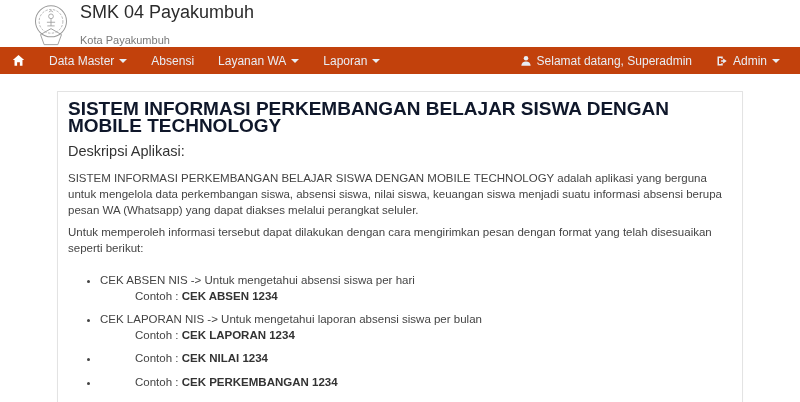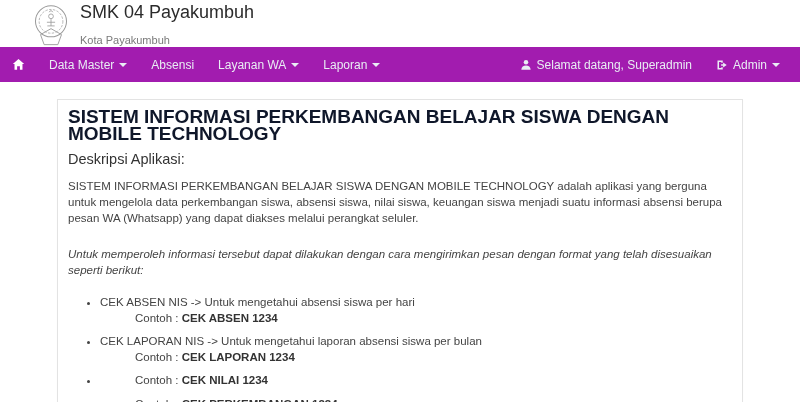--- a/index.html
+++ b/index.html
@@ -30,22 +30,22 @@
     font-weight: 400;
   }
   .brand-text .brand-subtitle {
     font-size: 11px;
     color: #7a7a7a;
     margin-top: 12px;
   }
 
   
   .navbar {
-    height: 35px;
-    background: #a21caf;
+    height: 27px;
+    background: #c2410c;
     display: flex;
     align-items: stretch;
     flex: 0 0 auto;
     font-size: 12px;
   }
   .nav-left, .nav-right { display: flex; align-items: stretch; }
   .nav-right { margin-left: auto; margin-right: 8px; }
   .nav-item {
     display: flex;
     align-items: center;
@@ -78,21 +78,21 @@
     width: 686px;
     margin: 0 auto 0 57px;
     border: 1px solid #e3e3e3;
     background: #ffffff;
     padding: 8px 12px 14px 10px;
     box-shadow: 0 1px 1px rgba(0,0,0,0.04);
   }
   .content-title { font-size: 19px; font-weight: 700; color: #0f172a; line-height: 17px; }
   .content-subtitle { font-size: 14.5px; font-weight: 400; color: #333; margin-top: 9px; }
   .content-p { font-size: 11.5px; line-height: 16px; color: #444; margin-top: 11px; }
-  .content-p.second { margin-top: 20px; font-style: italic; }
+  .content-p.second { margin-top: 6px; }
   .command-list { margin-top: 18px; padding-left: 32px; list-style: disc; }
   .command-list li { font-size: 11.5px; line-height: 13.5px; color: #444; margin-bottom: 10px; }
   .command-contoh { margin-left: 35px; margin-top: 2px; }
   .command-example { font-weight: bold; color: #333; }
 </style>
 </head>
 <body>
 
 <header class="site-header">
   <div class="brand">

